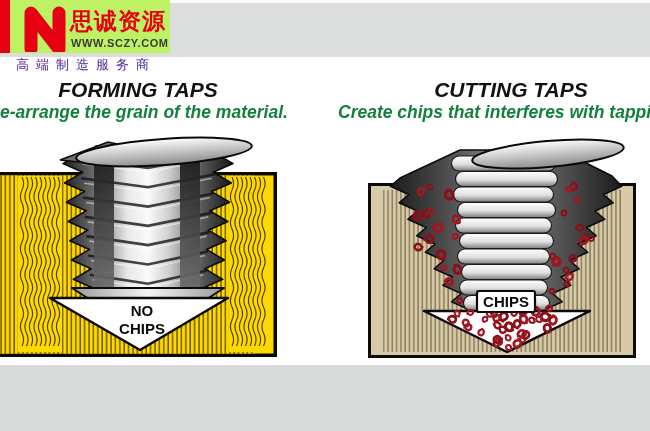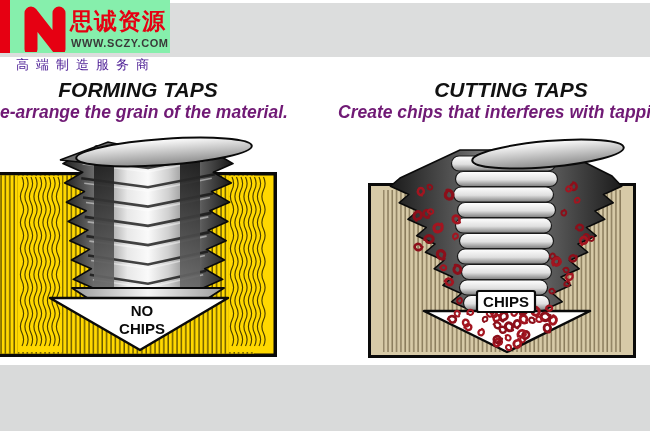--- a/index.html
+++ b/index.html
@@ -2,30 +2,30 @@
 <html><head>
 <meta charset="utf-8">
 <style>
   html,body{margin:0;padding:0;}
   body{
     width:650px;height:431px;position:relative;overflow:hidden;
     background:#ffffff;
     font-family:"Liberation Sans","DejaVu Sans",sans-serif;
   }
   .header-band{position:absolute;left:0;top:3px;width:650px;height:54px;background:#dcdddd;}
-  .logo-card{position:absolute;left:0;top:0;width:170px;height:53px;background:#86efac;}
+  .logo-card{position:absolute;left:0;top:0;width:170px;height:53px;background:#bef264;}
   .logo-strip{position:absolute;left:0;top:0;width:10px;height:53px;background:#e60012;}
   .logo-mark{position:absolute;left:22px;top:4px;width:48px;height:48px;}
   .brand{position:absolute;left:70px;top:10px;font-size:23px;font-weight:700;color:#e60012;letter-spacing:1px;line-height:1;}
   .website{position:absolute;left:71px;top:37px;font-size:11px;font-weight:700;color:#3a3a3a;letter-spacing:0.6px;}
   .slogan{position:absolute;left:16px;top:56px;font-size:13px;color:#4c1d95;letter-spacing:7px;white-space:nowrap;}
   .panel-title{position:absolute;top:78px;font-size:21px;font-weight:700;font-style:italic;color:#111;text-align:center;white-space:nowrap;}
   .title-left{left:0;width:276px;}
   .title-right{left:340px;width:342px;}
-  .panel-sub{position:absolute;top:102px;font-size:17.5px;font-style:italic;font-weight:700;color:#701a75;white-space:nowrap;}
+  .panel-sub{position:absolute;top:102px;font-size:17.5px;font-style:italic;font-weight:700;color:#15803d;white-space:nowrap;}
   .sub-left{left:0px;}
   .sub-right{left:338px;}
   .diagram{position:absolute;left:0;top:0;width:650px;height:431px;}
   .footer-band{position:absolute;left:0;top:365px;width:650px;height:66px;background:#d9dada;}
   svg text{font-family:"Liberation Sans","DejaVu Sans",sans-serif;}
   .callout-text{font-weight:700;font-size:15px;fill:#0a0a0a;}
 </style>
 </head>
 <body>
 

